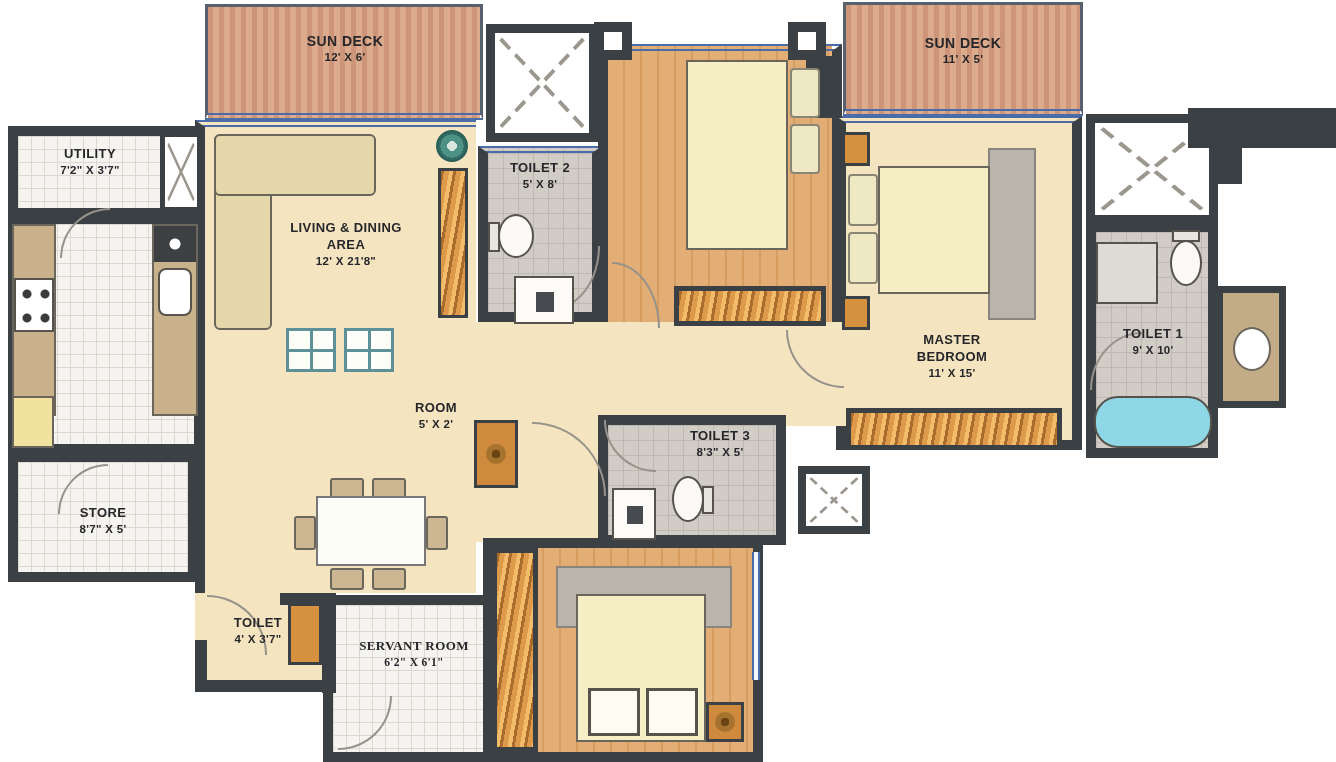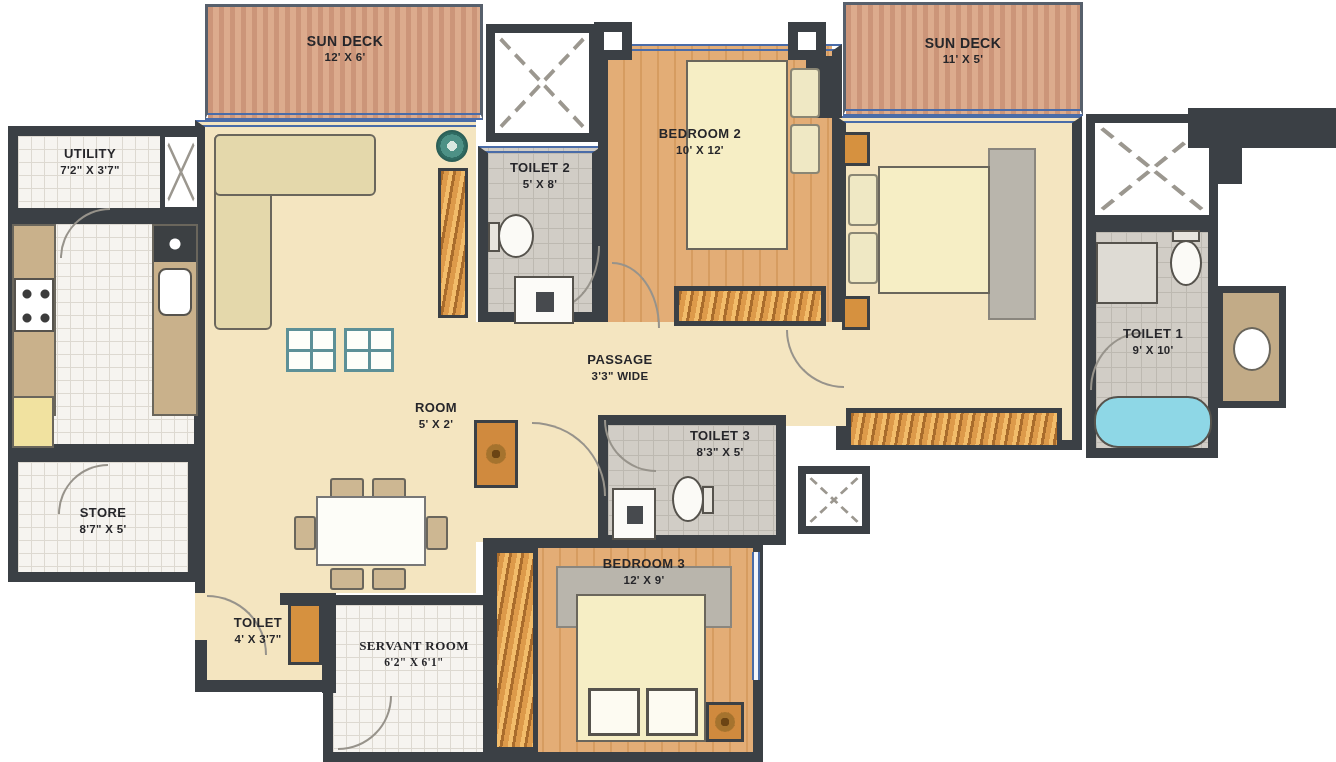--- a/index.html
+++ b/index.html
@@ -228,54 +228,50 @@
     <div class="dm">12' X 6'</div>
   </div>
   <div class="lbl big" style="left:873px;top:34px;width:180px;">
     <div class="nm">SUN DECK</div>
     <div class="dm">11' X 5'</div>
   </div>
   <div class="lbl" style="left:26px;top:146px;width:128px;">
     <div class="nm">UTILITY</div>
     <div class="dm">7'2" X 3'7"</div>
   </div>
+  <div class="lbl" style="left:278px;top:220px;width:136px;">
+    <div class="nm">LIVING &amp; DINING AREA</div>
+    <div class="dm">12' X 21'8"</div>
+  </div>
   <div class="lbl" style="left:488px;top:160px;width:104px;">
     <div class="nm">TOILET 2</div>
     <div class="dm">5' X 8'</div>
   </div>
-  <div class="lbl" style="left:630px;top:126px;width:140px;">
-    <div class="nm">BEDROOM 2</div>
-    <div class="dm">10' X 12'</div>
+  <div class="lbl" style="left:894px;top:332px;width:116px;">
+    <div class="nm">MASTER BEDROOM</div>
+    <div class="dm">11' X 15'</div>
   </div>
   <div class="lbl" style="left:1098px;top:326px;width:110px;">
     <div class="nm">TOILET 1</div>
     <div class="dm">9' X 10'</div>
   </div>
-  <div class="lbl" style="left:535px;top:352px;width:170px;">
-    <div class="nm">PASSAGE</div>
-    <div class="dm">3'3" WIDE</div>
-  </div>
   <div class="lbl" style="left:402px;top:400px;width:68px;">
     <div class="nm">ROOM</div>
     <div class="dm">5' X 2'</div>
   </div>
   <div class="lbl" style="left:664px;top:428px;width:112px;">
     <div class="nm">TOILET 3</div>
     <div class="dm">8'3" X 5'</div>
   </div>
   <div class="lbl" style="left:48px;top:505px;width:110px;">
     <div class="nm">STORE</div>
     <div class="dm">8'7" X 5'</div>
   </div>
   <div class="lbl" style="left:210px;top:615px;width:96px;">
     <div class="nm">TOILET</div>
     <div class="dm">4' X 3'7"</div>
   </div>
   <div class="lbl" style="left:352px;top:638px;width:124px;font-family:Liberation Serif, serif;">
     <div class="nm">SERVANT ROOM</div>
     <div class="dm">6'2" X 6'1"</div>
   </div>
-  <div class="lbl" style="left:564px;top:556px;width:160px;">
-    <div class="nm">BEDROOM 3</div>
-    <div class="dm">12' X 9'</div>
-  </div>
 
 </div>
 
 </body></html>

